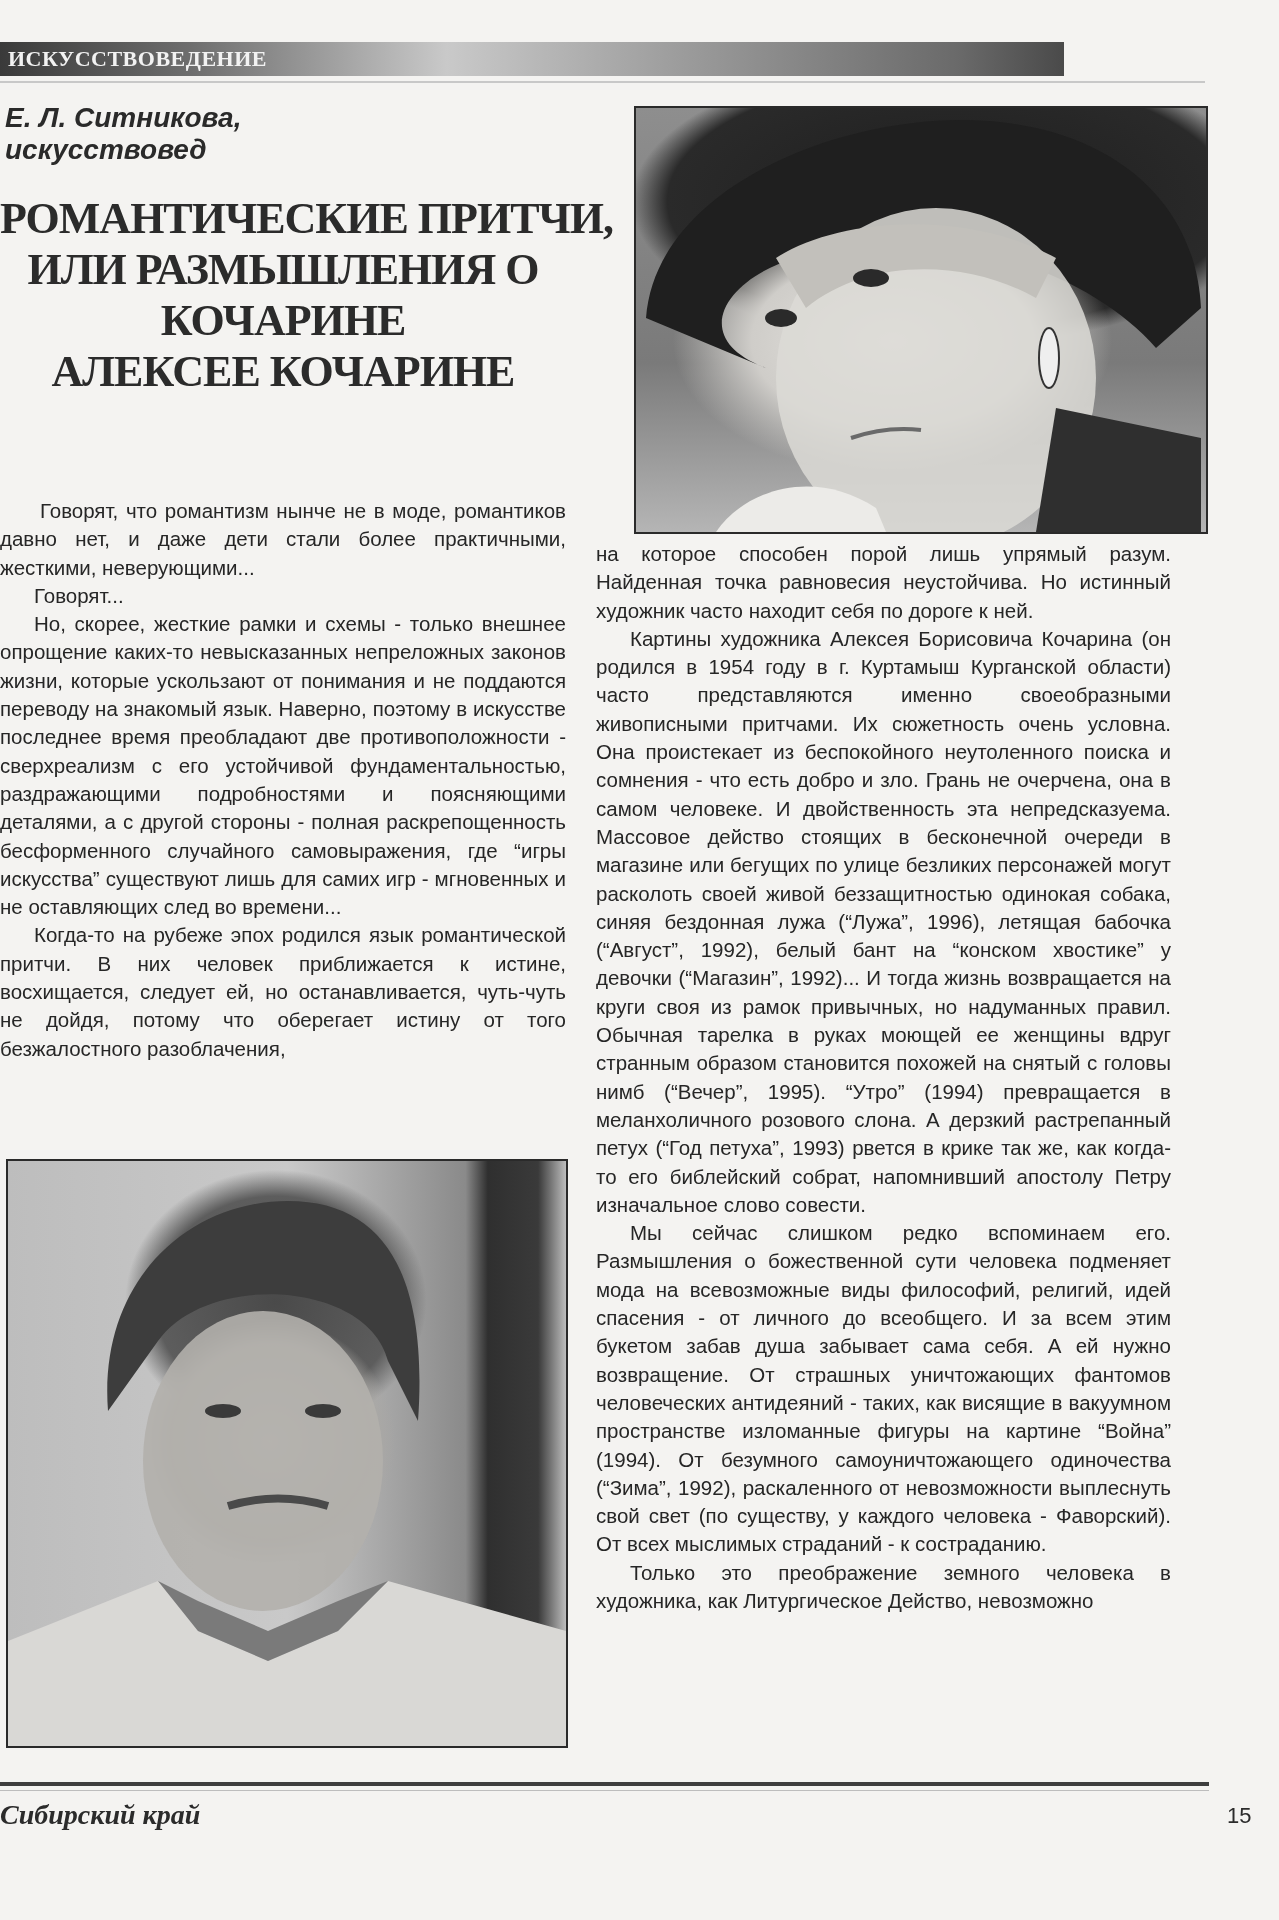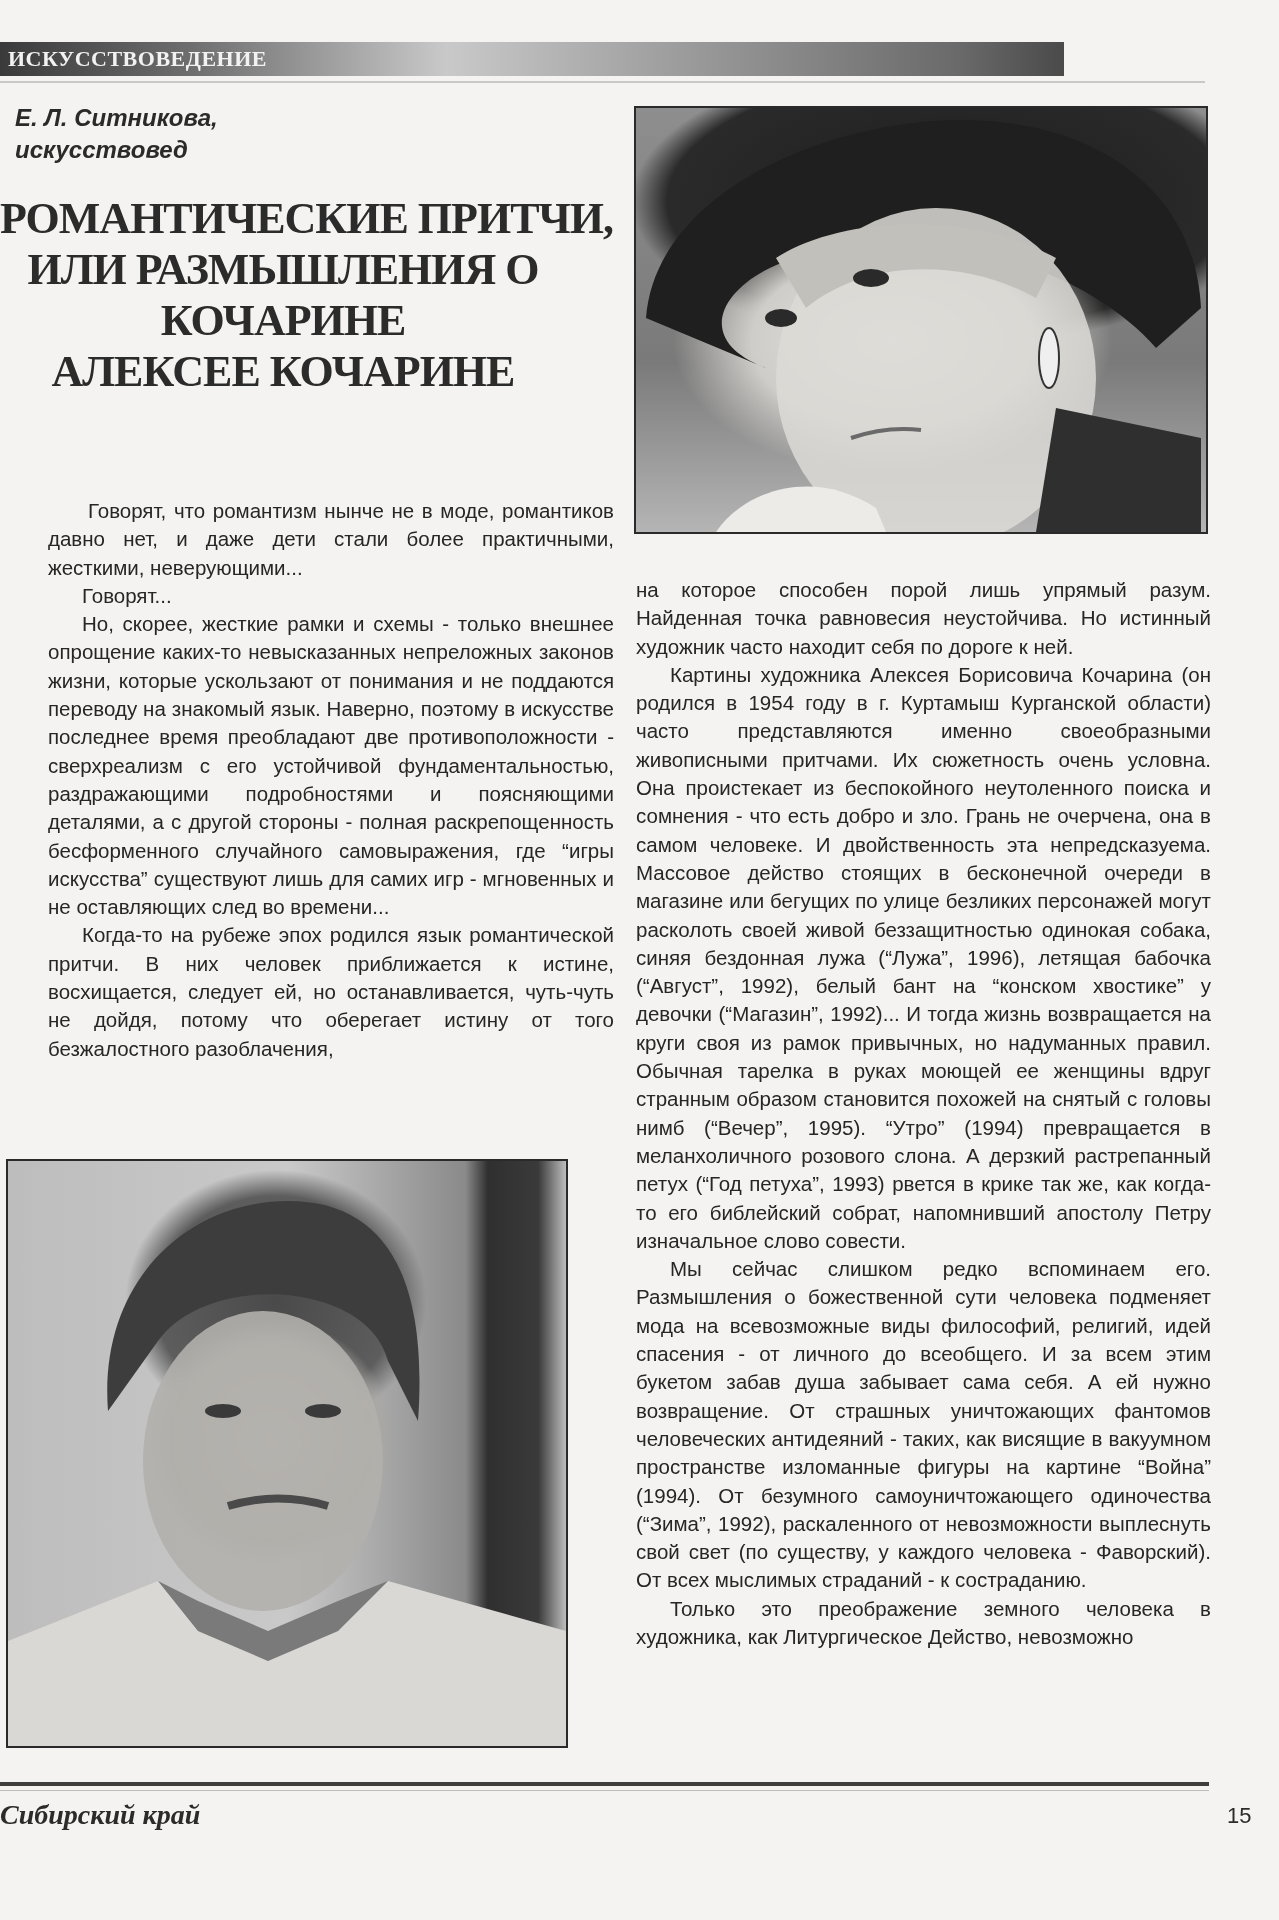--- a/index.html
+++ b/index.html
@@ -21,42 +21,42 @@
       position: absolute; left: 8px; top: 4px;
       font-family: "Liberation Serif", serif; font-weight: bold;
       font-size: 22px; letter-spacing: 0.5px; color: #f2f2f2;
     }
     .bar-underline {
       position: absolute; left: 0; top: 81px; width: 1205px; height: 2px; background: #c8c8c8;
     }
 
     
     .author {
-      position: absolute; left: 15px; top: 102px;
-      font-weight: bold; font-style: italic; font-size: 24px; line-height: 32px; color: #2a2a2a;
+      position: absolute; left: 5px; top: 102px;
+      font-weight: bold; font-style: italic; font-size: 28px; line-height: 32px; color: #2a2a2a;
     }
 
     
     .title {
       position: absolute; left: 0; top: 193px; width: 566px;
       font-family: "Liberation Serif", serif; font-weight: bold;
       font-size: 44px; line-height: 51px; text-align: center; color: #2b2b2b;
       letter-spacing: -1px;
     }
     .title div { white-space: nowrap; }
 
     
     .col {
       position: absolute; font-size: 20.5px; line-height: 28.3px; color: #262626;
       text-align: justify;
     }
     .col p { margin: 0; text-indent: 34px; }
     .col p.noindent { text-indent: 0; }
-    .col-left { left: 0; top: 497px; width: 566px; padding-left: 48px; }
-    .col-right { left: 636px; top: 540px; width: 575px; margin-top: 36px; }
+    .col-left { left: 0; top: 497px; width: 566px; }
+    .col-right { left: 596px; top: 540px; width: 575px; }
     .col-left p:first-child { text-indent: 40px; }
 
     
     .photo {
       position: absolute; border: 2px solid #2a2a2a; overflow: hidden;
       background: #9a9a9a;
     }
     .photo-woman { left: 634px; top: 106px; width: 570px; height: 424px;
       background:
         radial-gradient(ellipse 55% 45% at 45% 55%, #e8e6e2 0%, #cfcdc9 45%, rgba(0,0,0,0) 70%),

